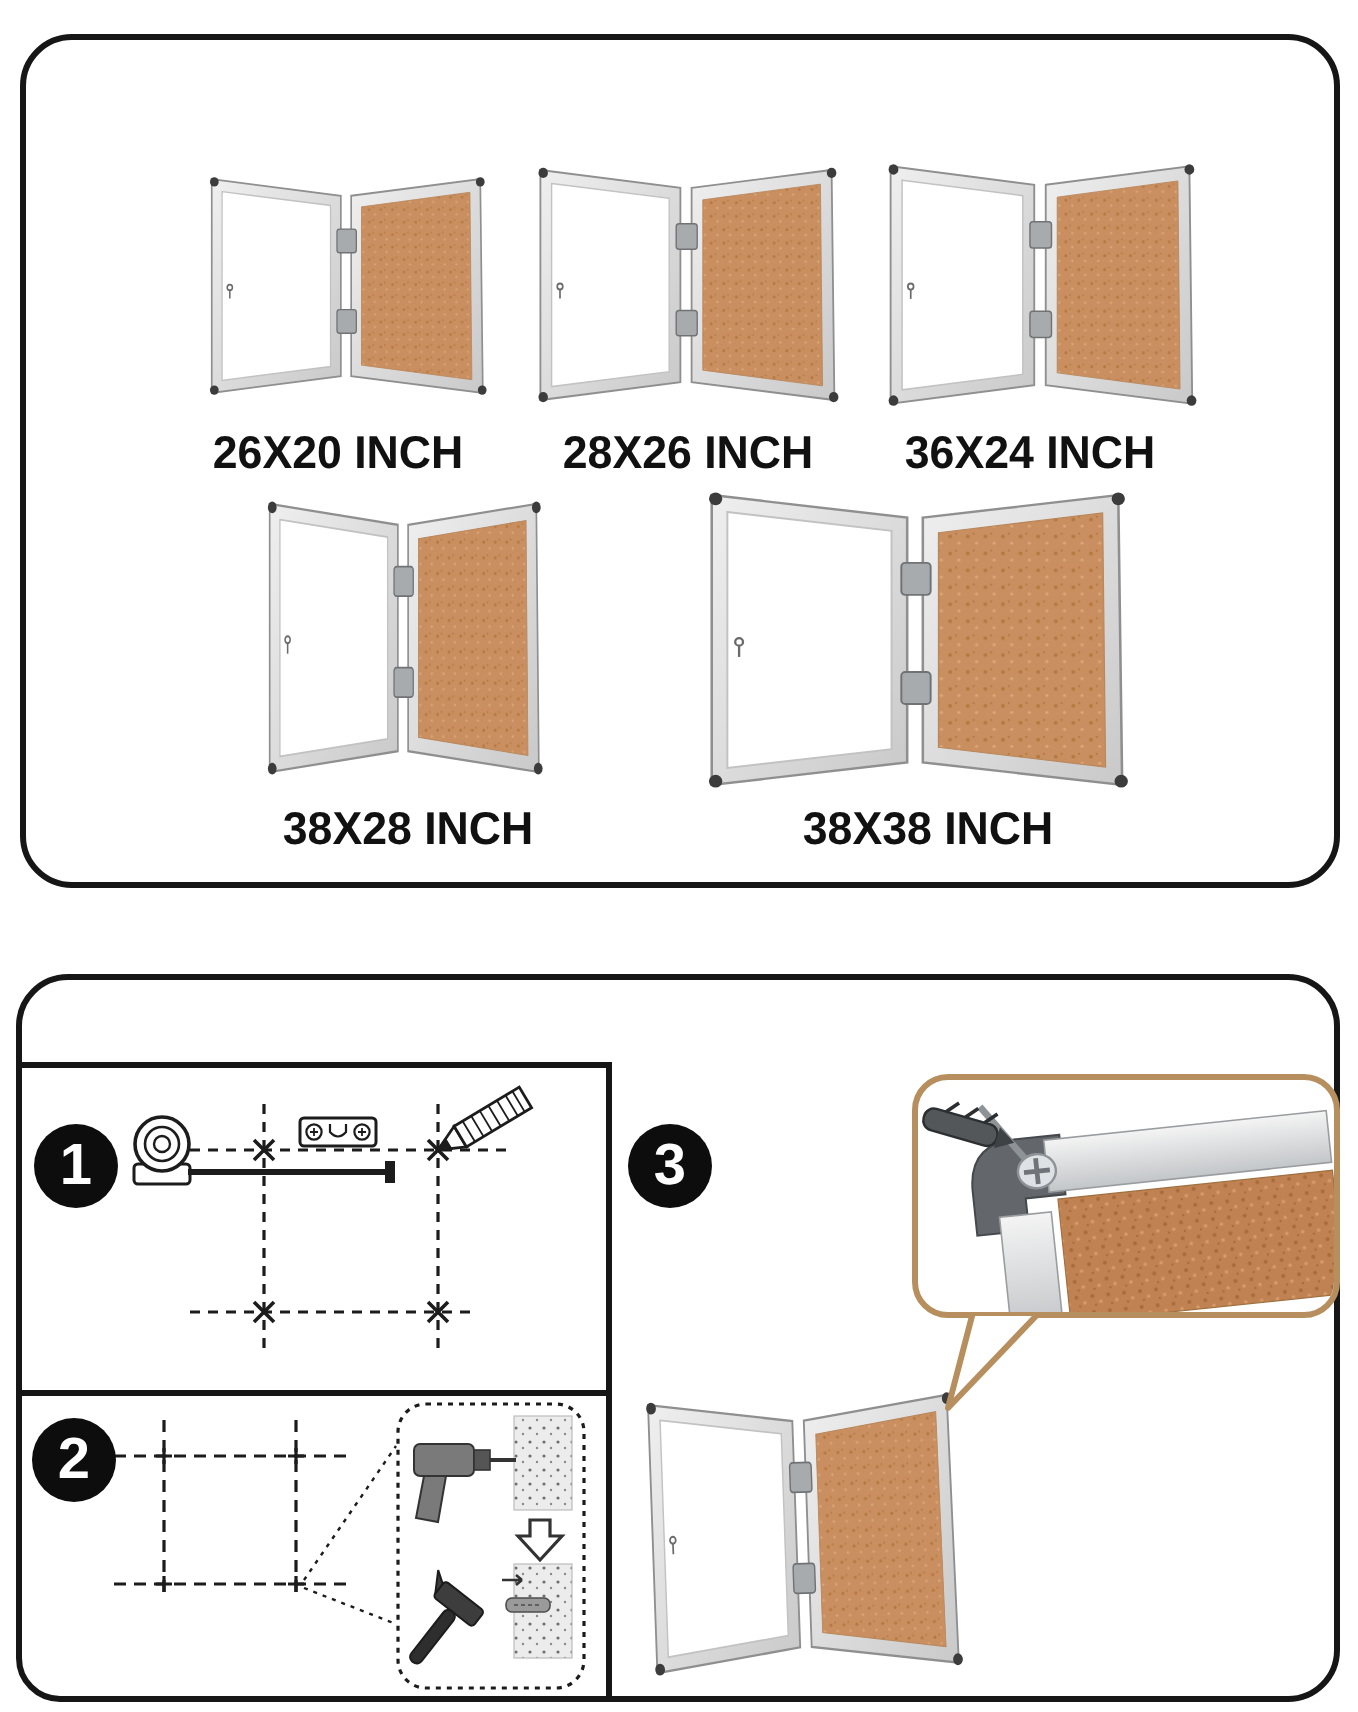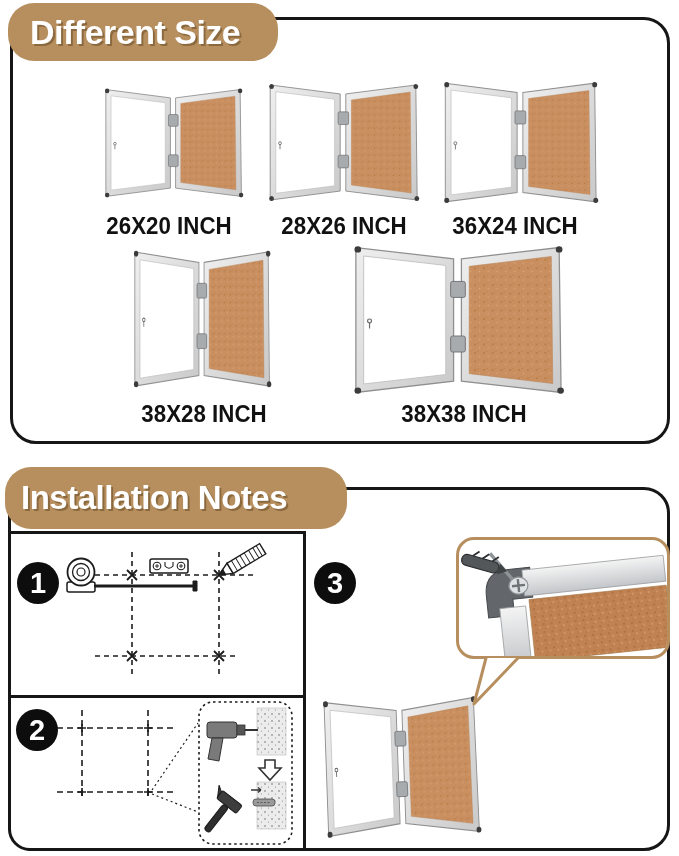--- a/index.html
+++ b/index.html
@@ -91,23 +91,20 @@
         <path d="M122,28 L206,17.5 L207.5,152.5 L122,142 Z" fill="url(#corkPat)" stroke="#b9875a" stroke-width="0.6"></path>
         <circle cx="214" cy="10" r="3.4" fill="#3c3c3c"></circle>
         <circle cx="215.5" cy="160" r="3.4" fill="#3c3c3c"></circle>
         <rect x="103" y="44" width="15" height="17" rx="2" fill="#a8abad" stroke="#707376" stroke-width="1"></rect>
         <rect x="103" y="102" width="15" height="17" rx="2" fill="#a8abad" stroke="#707376" stroke-width="1"></rect>
       </g>
     </defs>
   </svg>
 
   <div id="frame-size" class="section-frame"></div>
-  <div id="pill-size" class="pill">
-    <span>Different Size</span>
-  </div>
 
   <svg id="board-1" class="board" viewBox="0 0 220 170" preserveAspectRatio="none">
       <use href="#boardGlyph"></use>
     </svg>
   <svg id="board-2" class="board" viewBox="0 0 220 170" preserveAspectRatio="none">
       <use href="#boardGlyph"></use>
     </svg>
   <svg id="board-3" class="board" viewBox="0 0 220 170" preserveAspectRatio="none">
       <use href="#boardGlyph"></use>
     </svg>
@@ -118,23 +115,20 @@
       <use href="#boardGlyph"></use>
     </svg>
 
   <div id="label-1" class="size-label">26X20 INCH</div>
   <div id="label-2" class="size-label">28X26 INCH</div>
   <div id="label-3" class="size-label">36X24 INCH</div>
   <div id="label-4" class="size-label">38X28 INCH</div>
   <div id="label-5" class="size-label">38X38 INCH</div>
 
   <div id="frame-install" class="section-frame"></div>
-  <div id="pill-install" class="pill">
-    <span>Installation Notes</span>
-  </div>
 
   <div id="step1-box" class="step-box">
     <svg viewBox="0 0 292 161">
       <g stroke="#1c1c1c" fill="none">
         <path d="M121,18 V141 M208,18 V141" stroke-width="1.6" stroke-dasharray="5 4"></path>
         <path d="M84,41 H246 M84,122 H228" stroke-width="1.6" stroke-dasharray="5 4"></path>
         <g stroke-width="1.8">
           <path d="M116,36 l10,10 M126,36 l-10,10"></path>
           <path d="M203,36 l10,10 M213,36 l-10,10"></path>
           <path d="M116,117 l10,10 M126,117 l-10,10"></path>

